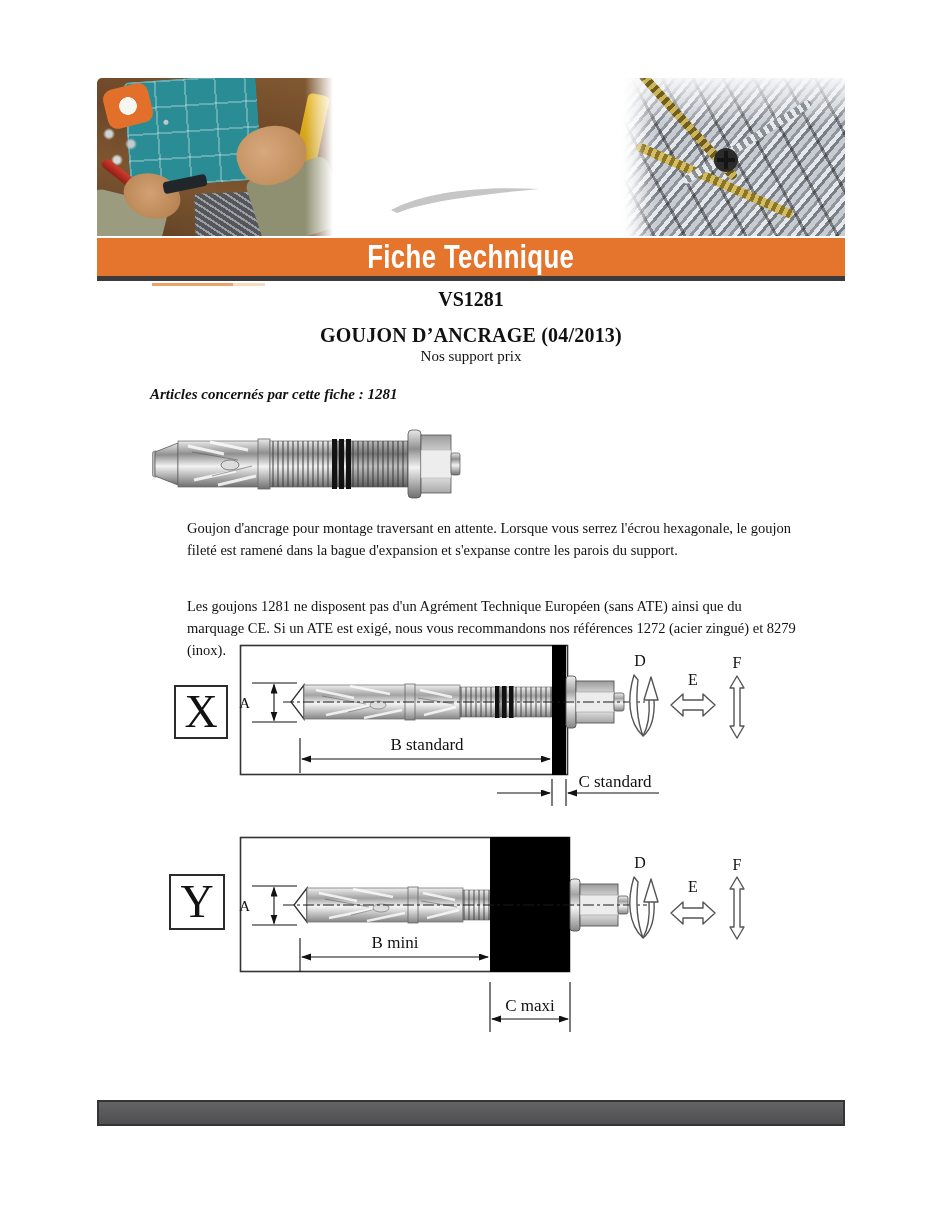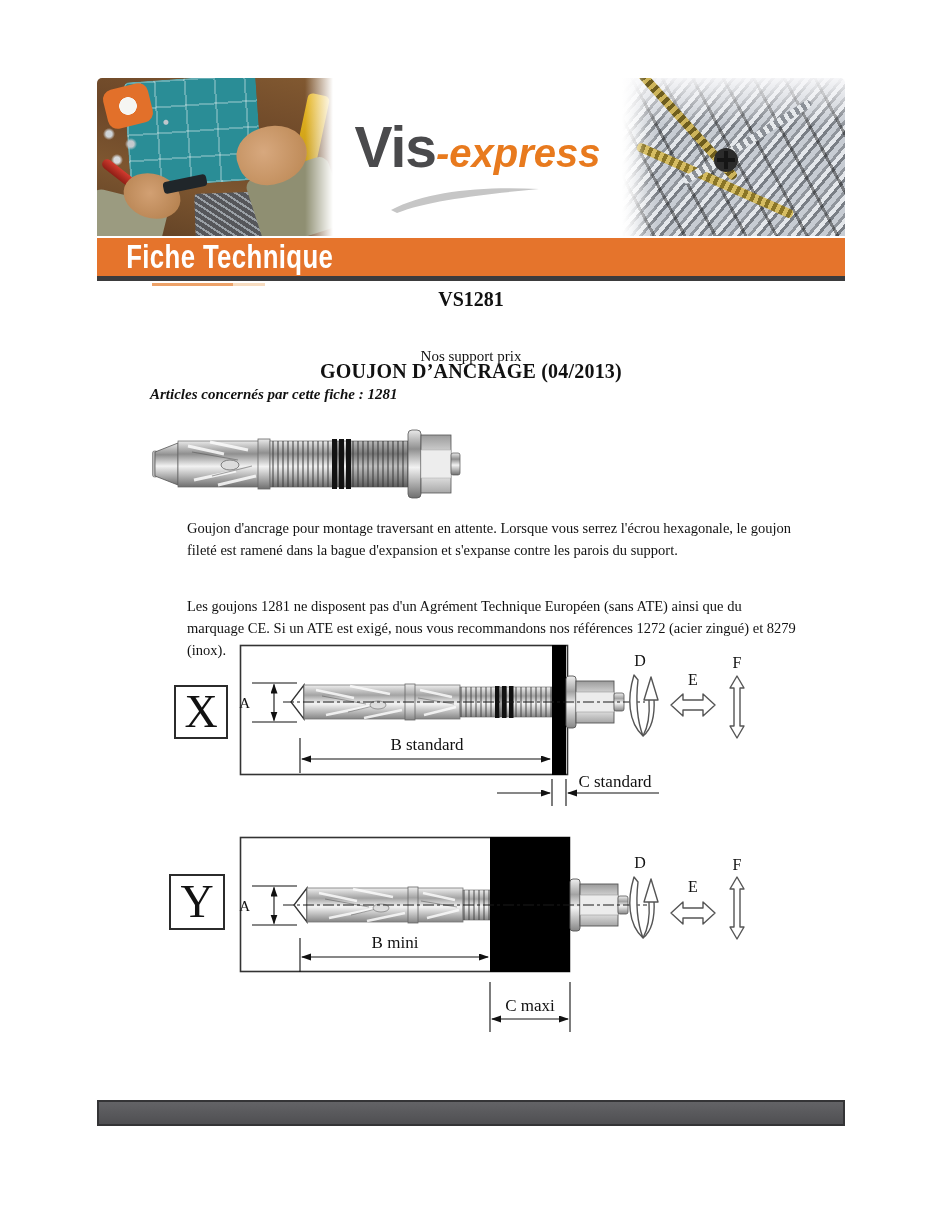--- a/index.html
+++ b/index.html
@@ -57,31 +57,31 @@
   .screw-head{left:92px;top:70px;width:24px;height:24px;border-radius:50%;background:#2b2b2b;position:absolute;}
   .screw-head::after{content:"";position:absolute;left:10px;top:3px;width:4px;height:18px;background:#151515;}
   .screw-head::before{content:"";position:absolute;left:3px;top:10px;width:18px;height:4px;background:#151515;}
 
   .logo-wrap{position:absolute;left:0;right:0;top:36px;text-align:center;white-space:nowrap;}
   .logo-vis{font-family:"Liberation Sans",sans-serif;font-weight:bold;font-size:57px;color:#4a4a4c;letter-spacing:-1px;}
   .logo-express{font-family:"Liberation Sans",sans-serif;font-weight:bold;font-style:italic;font-size:40px;color:#e87a1e;}
   .swoosh{position:absolute;left:54px;top:106px;}
 
   
-  .banner{left:97px;top:238px;width:748px;height:38px;background:#e5742c;display:flex;align-items:center;justify-content:flex-start;}
+  .banner{left:97px;top:238px;width:748px;height:38px;background:#e5742c;display:flex;align-items:center;justify-content:center;}
   .banner span{display:inline-block;transform:scaleX(.78);font-family:"Liberation Sans",sans-serif;
     font-weight:bold;font-size:33px;color:#fff;letter-spacing:.5px;}
   .rule-dark{left:97px;top:276px;width:748px;height:5px;background:#3b3b3d;}
   .rule-orange{left:152px;top:283px;width:113px;height:3px;
     background:linear-gradient(to right,#eda269 0 72%,#f7dcc0 72% 100%);}
 
   
   .centerband{left:97px;width:748px;text-align:center;}
   .doc-ref{top:288px;font-weight:bold;font-size:20px;}
-  .doc-title{top:324px;font-weight:bold;font-size:20px;letter-spacing:.2px;margin-top:36px;}
+  .doc-title{top:324px;font-weight:bold;font-size:20px;letter-spacing:.2px;}
   .doc-subtitle{top:348px;font-size:15px;}
   .articles{left:150px;top:386px;font-weight:bold;font-style:italic;font-size:15px;}
   .para{left:150px;width:740px;font-size:14.5px;line-height:1.5;white-space:pre-line;margin-left:37px;}
   .para1{top:518px;}
   .para2{top:596px;}
 
   
   .footer-bar{left:97px;top:1100px;width:748px;height:26px;
     background:linear-gradient(#636366,#4f4f52);border:2px solid #343436;box-sizing:border-box;}
 
@@ -99,23 +99,20 @@
     <div class="ph tray"></div>
     <div class="ph sleeve-r"></div>
     <div class="ph hand-r"></div>
     <div class="ph screwdriver"></div>
     <div class="ph sleeve-l"></div>
     <div class="ph hand-l"></div>
     <div class="ph tool-dark"></div>
     <div class="ph fade-r"></div>
   </div>
   <div class="logo-zone">
-    <div class="logo-wrap">
-      <span class="logo-vis">Vis</span><span class="logo-express">-express</span>
-    </div>
     <svg class="swoosh" width="160" height="30" viewBox="0 0 160 30">
       <path d="M4,26 C40,7 95,2 152,5 C100,10 42,16 10,29 Z" fill="#c6c6c6"></path>
     </svg>
   </div>
   <div class="photo photo-right">
     <div class="rod rod-gold"></div>
     <div class="rod rod-silver"></div>
     <div class="rod rod-gold2"></div>
     <div class="screw-head"></div>
     <div class="ph fade-l"></div>

